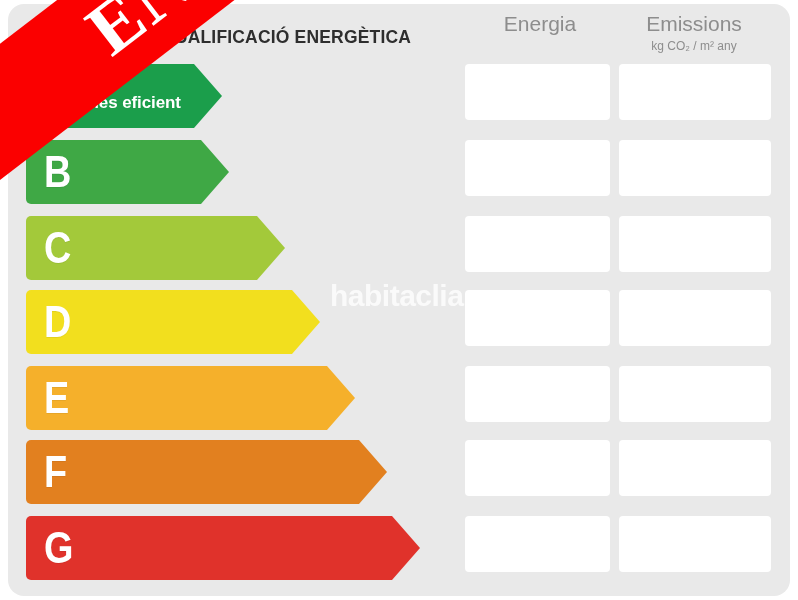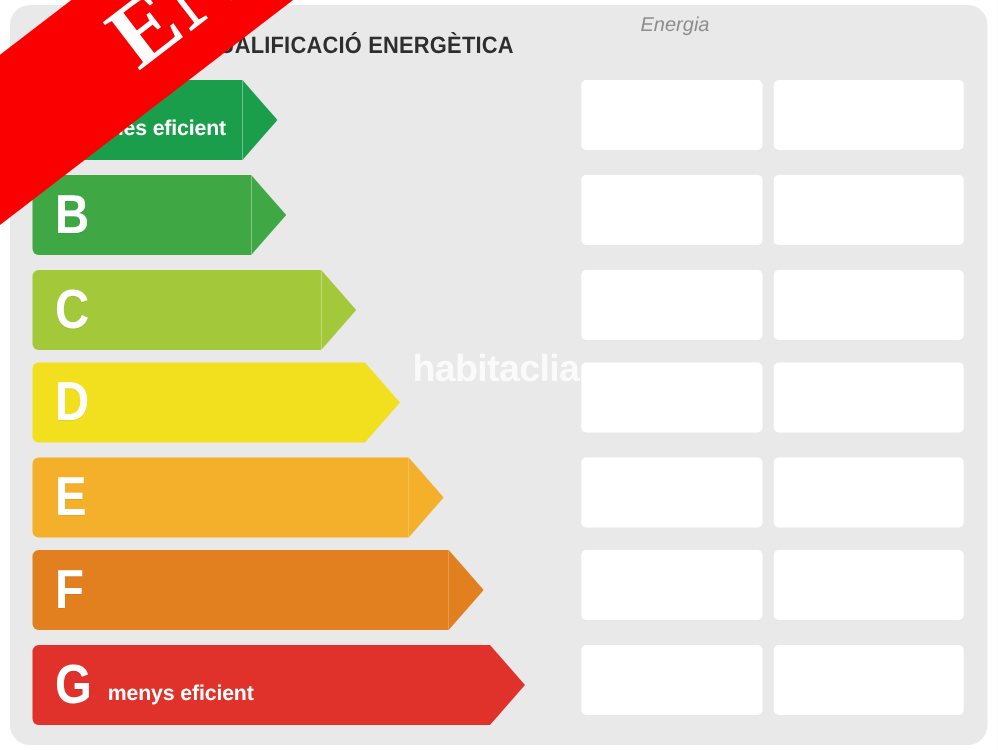--- a/index.html
+++ b/index.html
@@ -49,21 +49,21 @@
   }
 
   
   .col-head {
     position: absolute;
     top: 10px;
     text-align: center;
     color: #8d8d8d;
     line-height: 1.35;
   }
-  .col-head .ch-title { font-size: 16px; font-style: italic; }
+  .col-head .ch-title { font-size: 21px; }
   .col-head .ch-sub   { font-size: 12px; }
   .col-head.energia   { left: 465px; width: 150px; }
   .col-head.emis      { left: 619px; width: 150px; }
 
   
   .cell {
     position: absolute;
     background: #ffffff;
     border-radius: 4px;
   }
@@ -154,20 +154,24 @@
 <div id="canvas">
 
   <div class="panel"></div>
 
   <div class="title">ESCALA DE LA QUALIFICACIÓ ENERGÈTICA</div>
 
   <div class="col-head energia">
     <div class="ch-title">Energia</div>
   </div>
 
+  <div class="col-head emis">
+    <div class="ch-title">Emissions</div>
+    <div class="ch-sub">kg CO₂ / m² any</div>
+  </div>
 
   <div id="grid-layer">
       <div class="cell" style="left: 465px; width: 145px; top: 64px; height: 56px;"></div>
       <div class="cell" style="left: 619px; width: 152px; top: 64px; height: 56px;"></div>
       <div class="cell" style="left: 465px; width: 145px; top: 140px; height: 56px;"></div>
       <div class="cell" style="left: 619px; width: 152px; top: 140px; height: 56px;"></div>
       <div class="cell" style="left: 465px; width: 145px; top: 216px; height: 56px;"></div>
       <div class="cell" style="left: 619px; width: 152px; top: 216px; height: 56px;"></div>
       <div class="cell" style="left: 465px; width: 145px; top: 290px; height: 56px;"></div>
       <div class="cell" style="left: 619px; width: 152px; top: 290px; height: 56px;"></div>
@@ -207,21 +211,20 @@
       </div>
       <div class="band" style="top: 440px; width: 361px;">
         <div class="body" style="width: 333px; background: rgb(226, 128, 31);"></div>
         <div class="tip" style="left: 333px; background: rgb(226, 128, 31); clip-path: polygon(0px 0px, 100% 50%, 0px 100%);"></div>
         <span class="letter">F</span>
       </div>
       <div class="band" style="top: 516px; width: 394px;">
         <div class="body" style="width: 366px; background: rgb(224, 50, 43);"></div>
         <div class="tip" style="left: 366px; background: rgb(224, 50, 43); clip-path: polygon(0px 0px, 100% 50%, 0px 100%);"></div>
         <span class="letter">G</span>
-        <span class="caption">menys eficient</span>
       </div>
     </div>
 
   <div class="watermark">habitaclia</div>
 
   <div class="banner">
     <span class="banner-text">EN TRÁMITE</span>
   </div>
 
 </div>

